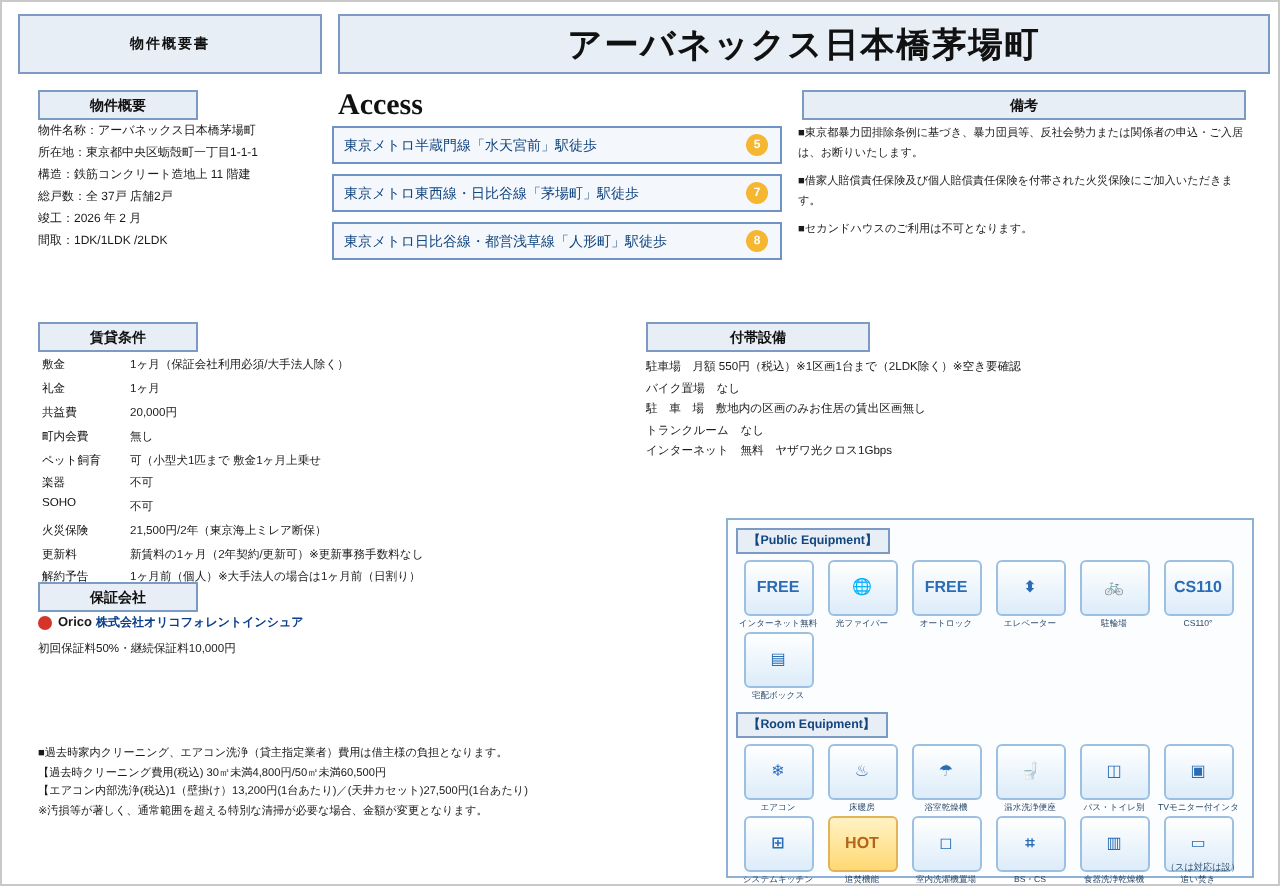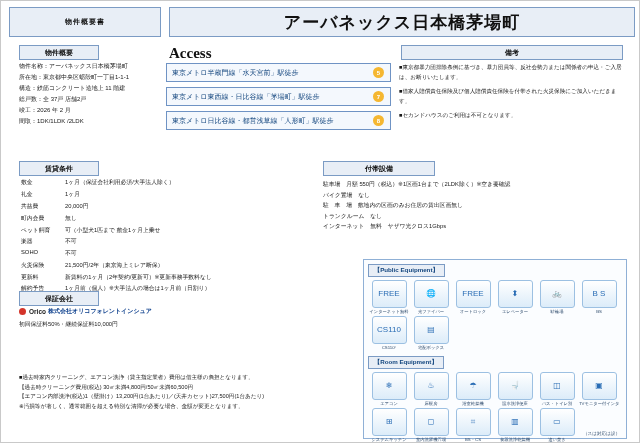--- a/index.html
+++ b/index.html
@@ -79,21 +79,21 @@
   .eq-head{
     margin:4px 0 2px 4px;display:inline-block;padding:1px 5px;
     background:#e8eef6;border:1px solid #7b9bc4;font-size:6.2px;font-weight:bold;color:#12457e;
   }
   .eq-grid{display:flex;flex-wrap:wrap;padding:1px 3px 2px 4px;}
   .eq-cell{width:40px;margin:0 1px 2px 1px;text-align:center;}
   .eq-ico{
     width:33px;height:26px;margin:0 auto;border:1px solid #9cc0e2;border-radius:3px;
     background:linear-gradient(#ffffff,#dcecf9);
     display:flex;align-items:center;justify-content:center;
-    color:#2a6db5;font-size:8px;font-weight:normal;overflow:hidden;line-height:1;
+    color:#2a6db5;font-size:8px;font-weight:bold;overflow:hidden;line-height:1;
   }
   .eq-ico.on{background:linear-gradient(#fff3c4,#ffd873);color:#b4651a;border-color:#e2b457;}
   .eq-cap{font-size:4.3px;color:#2d4a6b;margin-top:1px;white-space:nowrap;overflow:hidden;}
   .eq-note{position:absolute;right:6px;bottom:2px;font-size:4.6px;color:#2d4a6b;}
   .room-head{margin-top:2px;}
 </style>
 </head>
 <body>
 
 <div class="page">
@@ -229,24 +229,20 @@
         </div>
       <div class="eq-cell">
           <div class="eq-ico">⬍</div>
           <div class="eq-cap">エレベーター</div>
         </div>
       <div class="eq-cell">
           <div class="eq-ico">🚲</div>
           <div class="eq-cap">駐輪場</div>
         </div>
       <div class="eq-cell">
-          <div class="eq-ico">B S</div>
-          <div class="eq-cap">BS</div>
-        </div>
-      <div class="eq-cell">
           <div class="eq-ico">CS110</div>
           <div class="eq-cap">CS110°</div>
         </div>
       <div class="eq-cell">
           <div class="eq-ico">▤</div>
           <div class="eq-cap">宅配ボックス</div>
         </div>
     </div>
 
     <div class="eq-head room-head">【Room Equipment】</div>
@@ -273,20 +269,24 @@
         </div>
       <div class="eq-cell">
           <div class="eq-ico">▣</div>
           <div class="eq-cap">TVモニター付インターフォン</div>
         </div>
       <div class="eq-cell">
           <div class="eq-ico">⊞</div>
           <div class="eq-cap">システムキッチン</div>
         </div>
       <div class="eq-cell">
+          <div class="eq-ico on">HOT</div>
+          <div class="eq-cap">追焚機能</div>
+        </div>
+      <div class="eq-cell">
           <div class="eq-ico">◻</div>
           <div class="eq-cap">室内洗濯機置場</div>
         </div>
       <div class="eq-cell">
           <div class="eq-ico">⌗</div>
           <div class="eq-cap">BS・CS</div>
         </div>
       <div class="eq-cell">
           <div class="eq-ico">▥</div>
           <div class="eq-cap">食器洗浄乾燥機</div>

